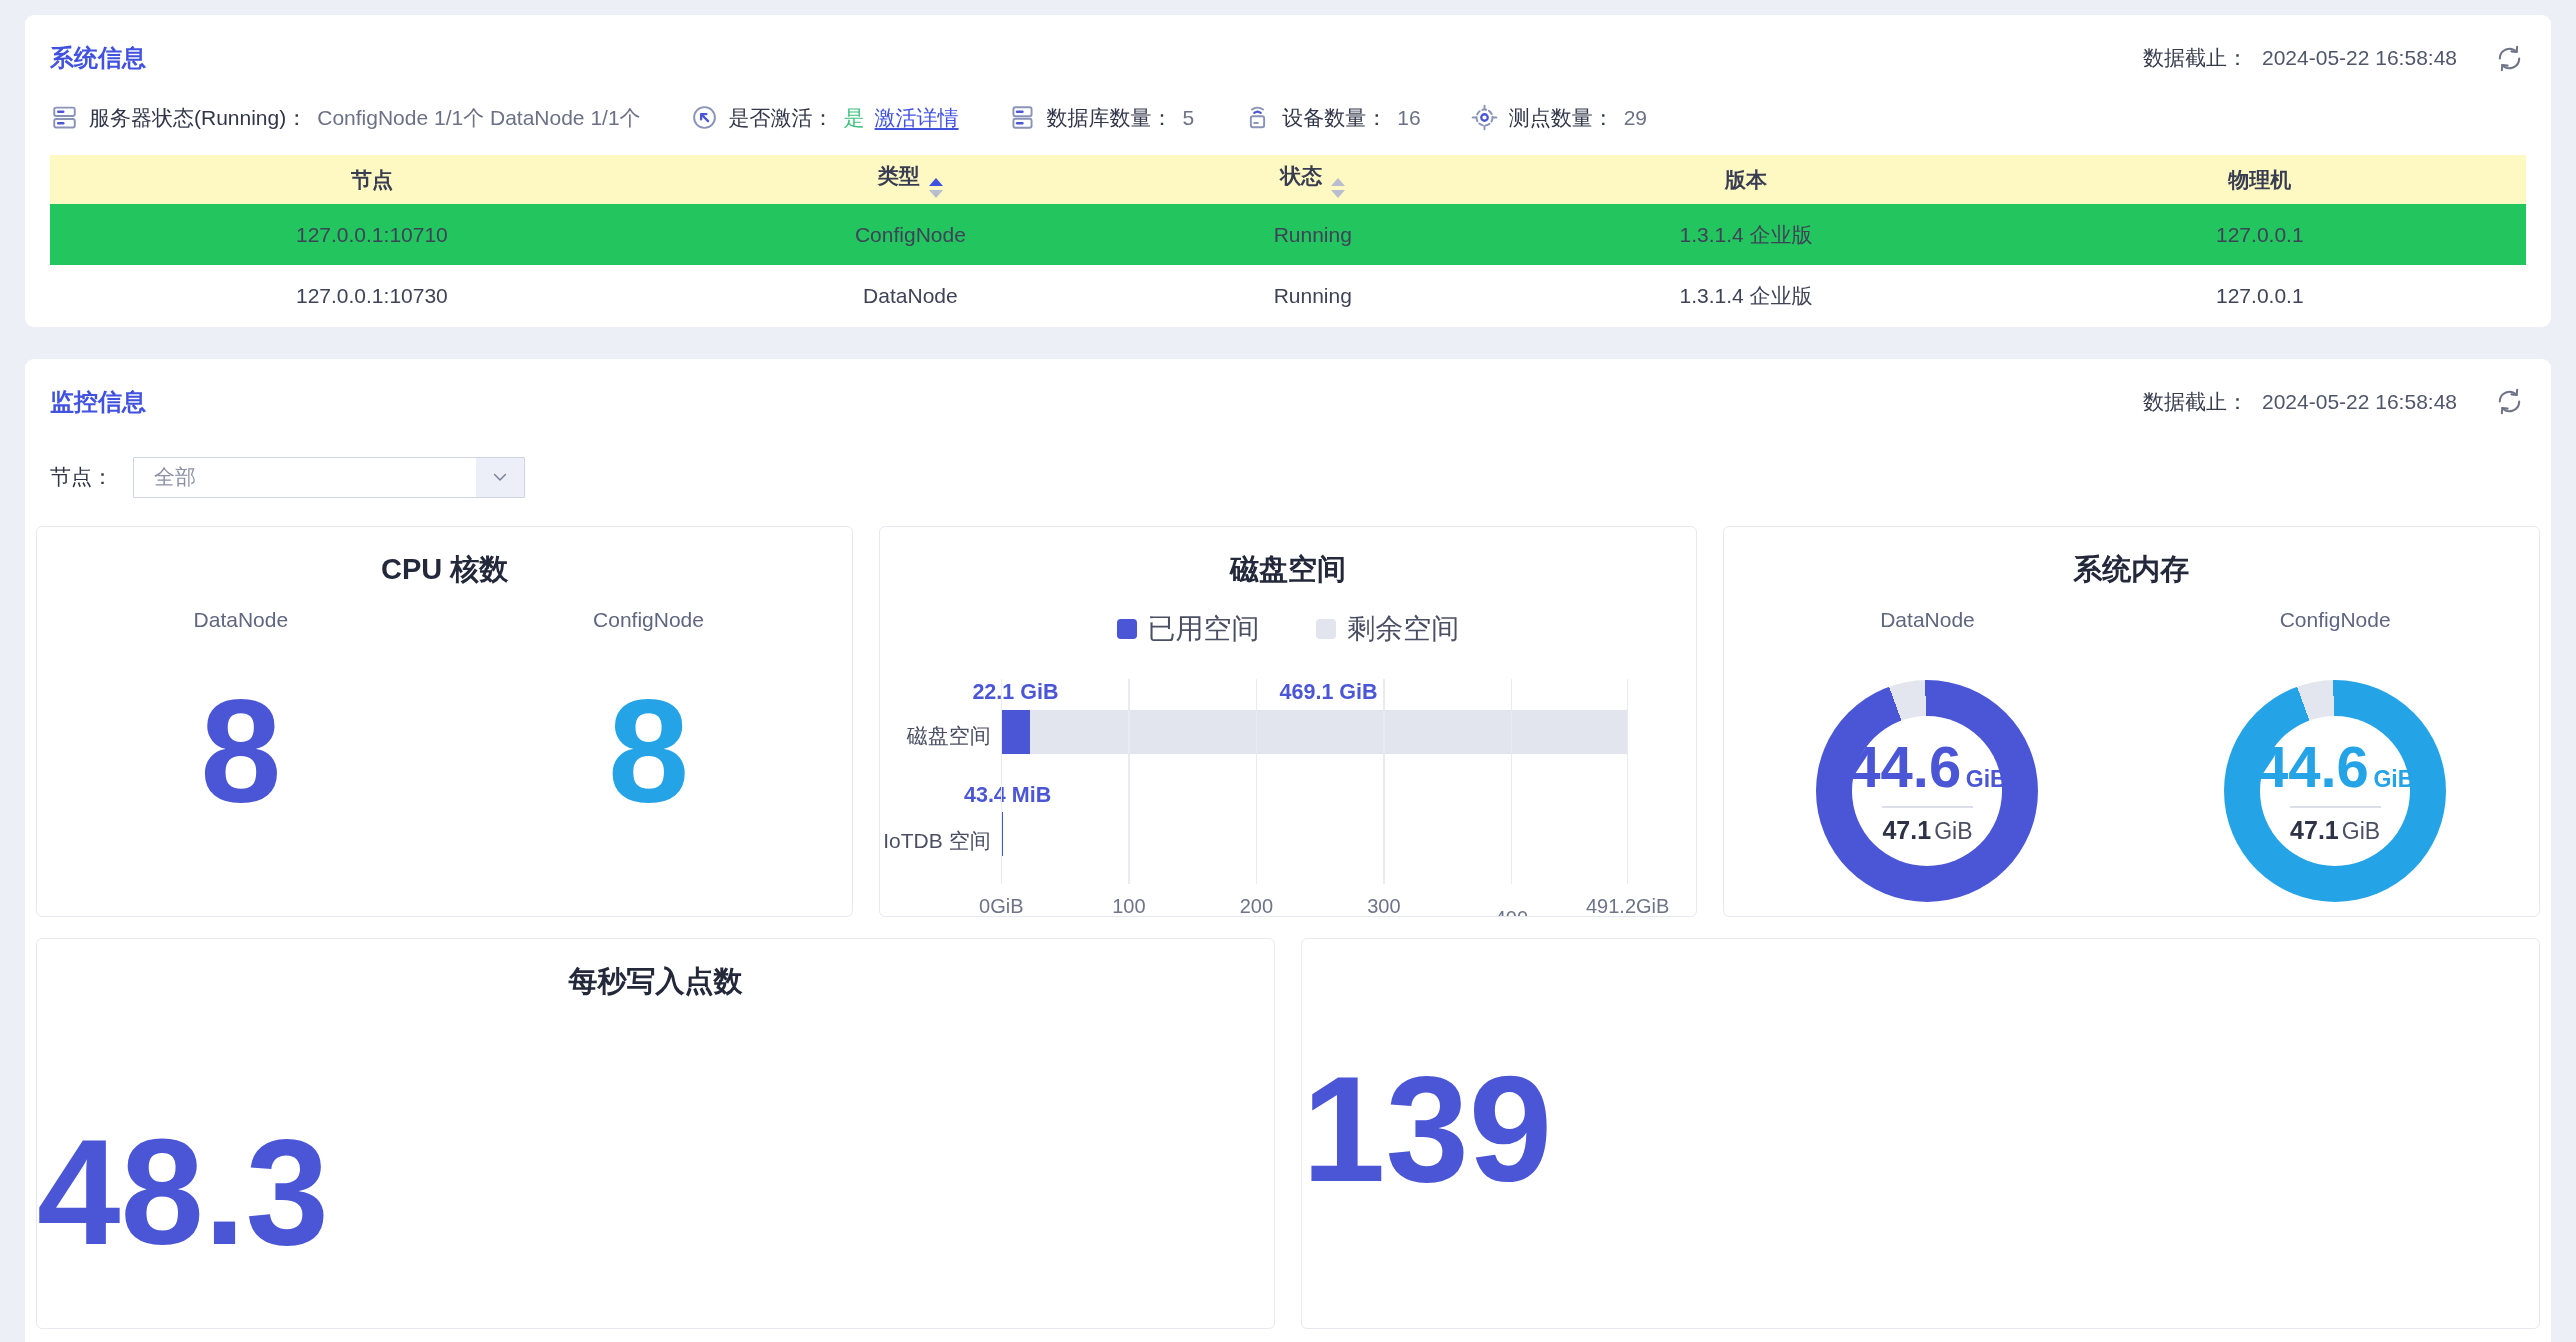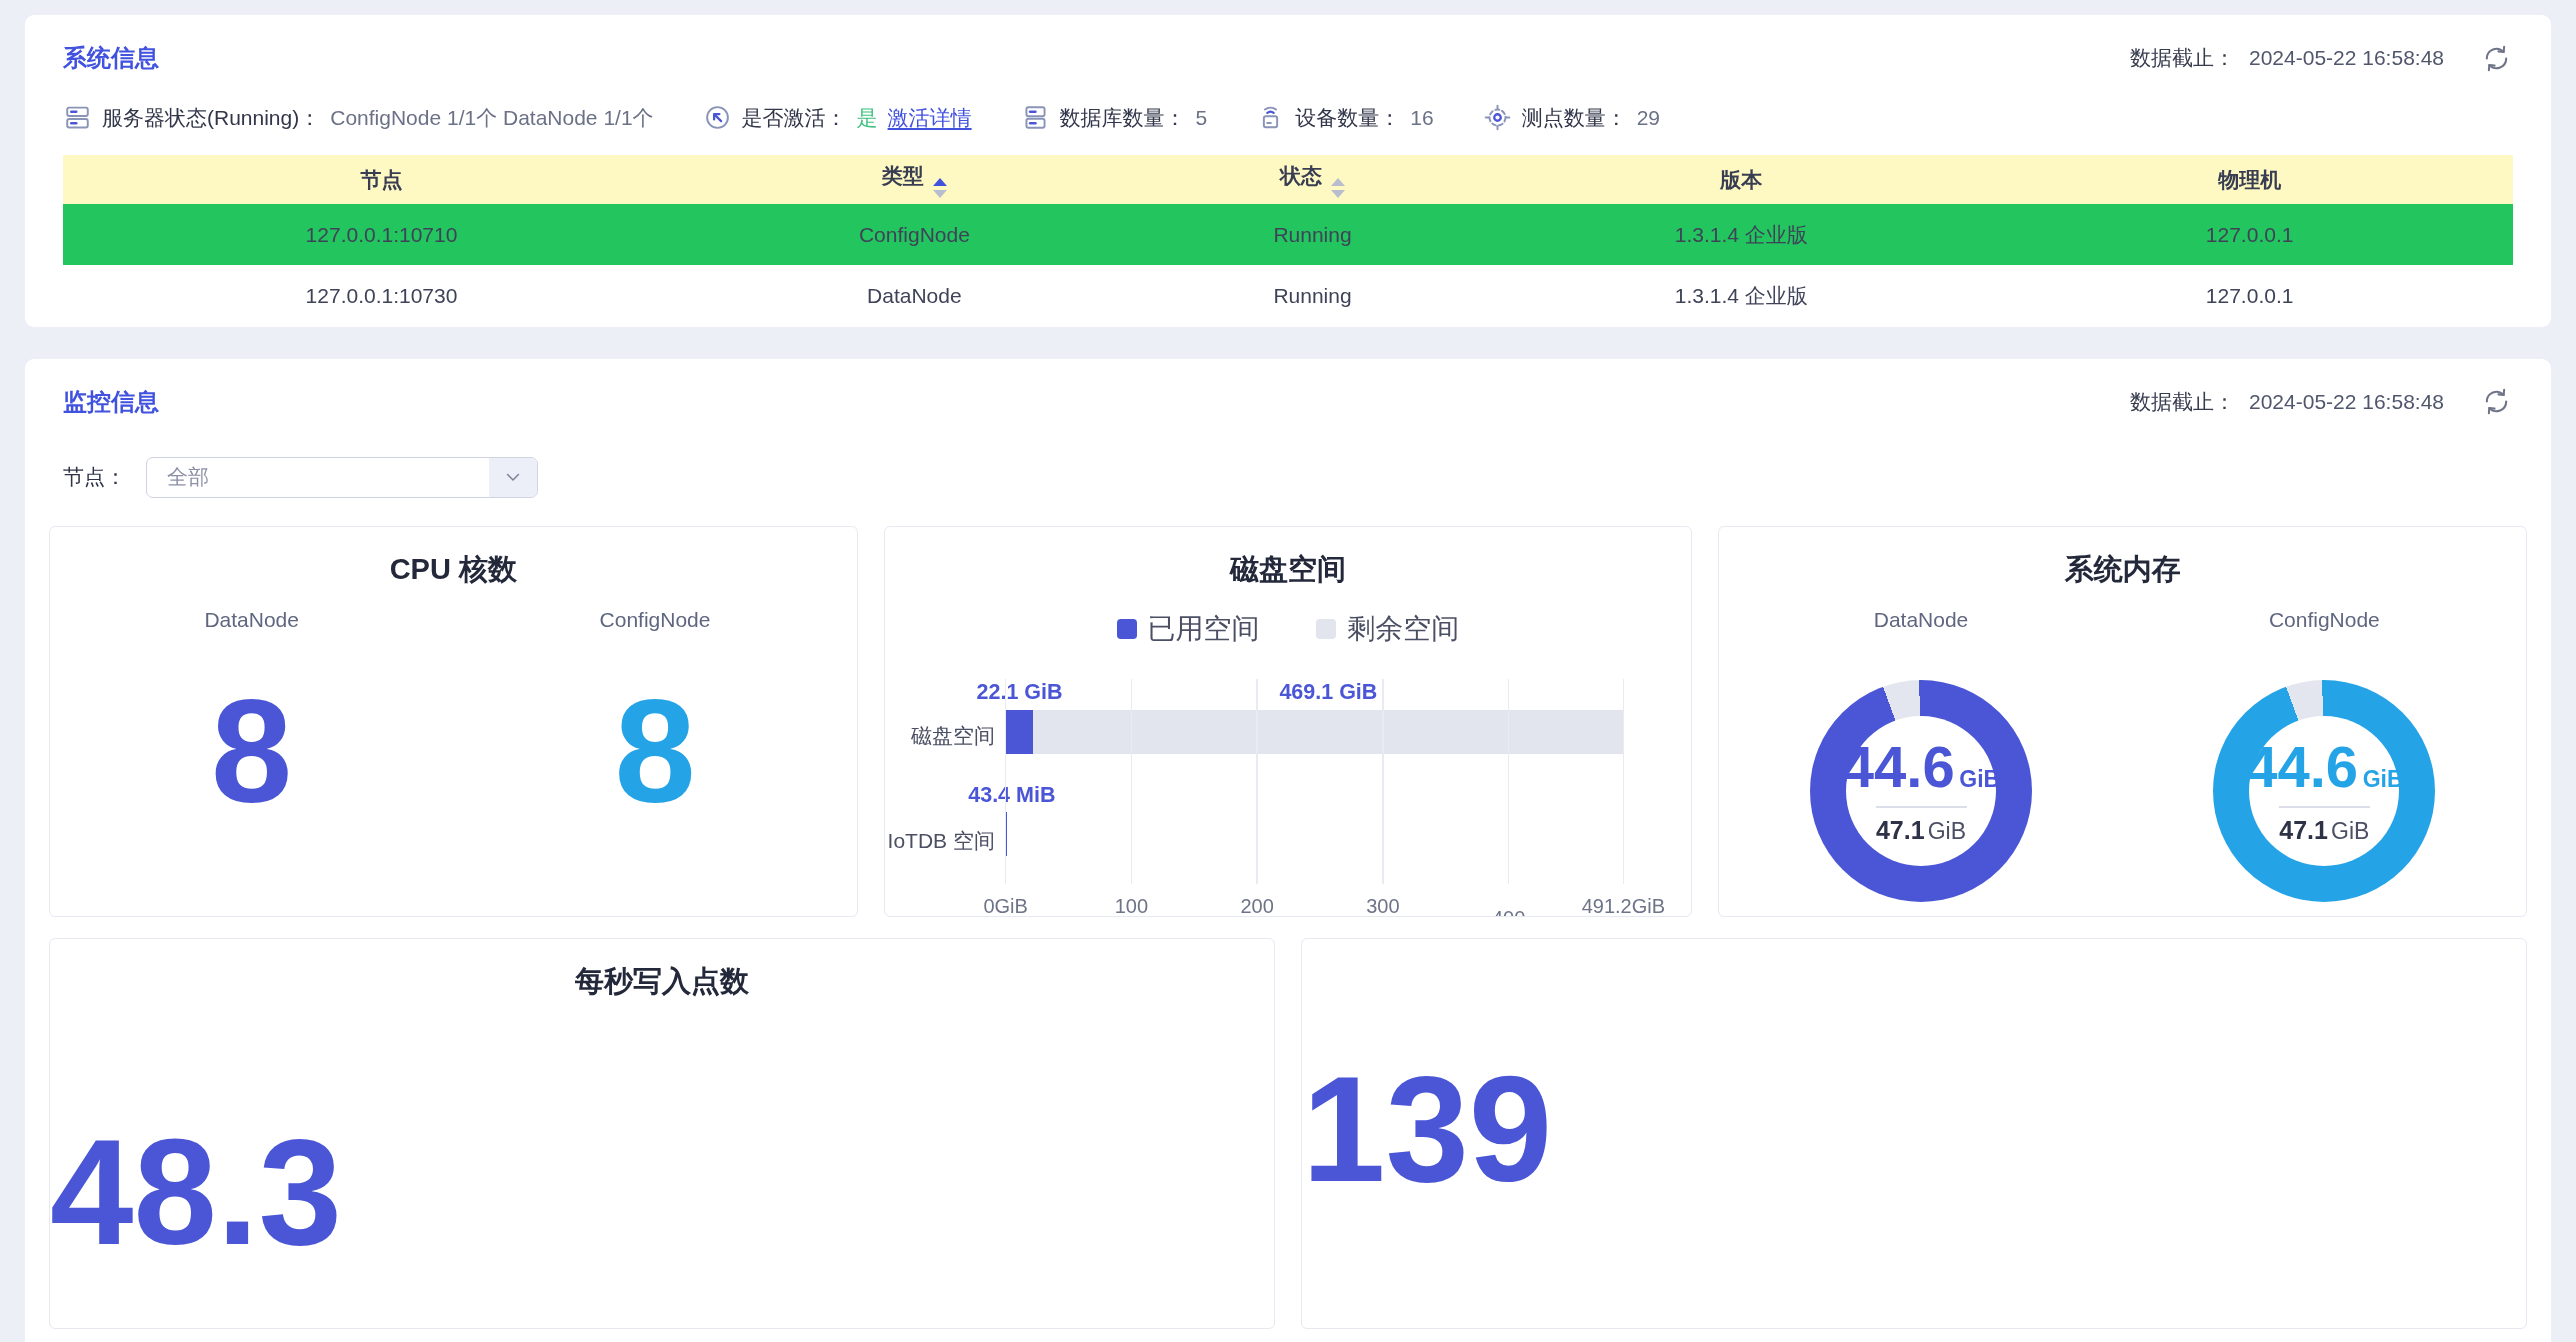--- a/index.html
+++ b/index.html
@@ -3,21 +3,21 @@
 <meta charset="utf-8">
 <style>
   * { box-sizing: border-box; }
   html,body { margin:0; padding:0; }
   body {
     width:2576px; height:1342px; overflow:hidden;
     background:#edeff6;
     font-family:"Liberation Sans","DejaVu Sans",sans-serif;
     color:#2e3246;
   }
-  .card { background:#fff; border-radius:9.2px; margin:0 25px; padding:26px 38px; }
+  .card { background:#fff; border-radius:9.2px; margin:0 25px; padding:26px 25px; }
   #system-card { margin-top:15.3px; padding-bottom:0; }
   #monitor-card { margin-top:29px; padding-bottom:31px; }
 
   .card-head { display:flex; justify-content:space-between; align-items:center; }
   .card-title { font-size:24px; font-weight:bold; color:#4152de; }
   .cutoff { display:flex; align-items:center; font-size:21px; }
   .cutoff-label { color:#363b4e; }
   .cutoff-time { color:#50566b; margin-left:14px; }
   .refresh-btn { margin-left:35px; width:34px; height:34px; display:flex; align-items:center; justify-content:center; cursor:pointer; }
 
@@ -36,21 +36,21 @@
   .node-table td { height:61px; color:#3f4358; text-align:center; }
   .node-table tbody tr.odd { background:#22c55e; }
   .node-table tbody tr { border-bottom:1.5px solid #fff; }
   .sorter { display:inline-flex; flex-direction:column; gap:3.8px; margin-left:9.2px; vertical-align:-3.1px; cursor:pointer; }
   .caret-up { width:0; height:0; border-left:7px solid transparent; border-right:7px solid transparent; border-bottom:8.4px solid #b9bece; }
   .caret-up.active { border-bottom-color:#4152de; }
   .caret-down { width:0; height:0; border-left:7px solid transparent; border-right:7px solid transparent; border-top:8.4px solid #b9bece; }
 
   
   .filter-row { display:flex; align-items:center; margin-top:38px; gap:20px; font-size:21px; color:#2e3246; }
-  .select { width:392px; height:41px; border:0.8px solid #cfd3e2; border-radius:7px; background:#fff; display:flex; align-items:center; cursor:pointer; overflow:hidden; }
+  .select { width:392px; height:41px; border:0.8px solid #cfd3e2; border-radius:1px; background:#fff; display:flex; align-items:center; cursor:pointer; overflow:hidden; }
   .select-value { padding-left:20px; color:#8b90a5; flex:1; }
   .select-suffix { width:48px; height:100%; background:#eceef8; display:flex; align-items:center; justify-content:center; }
 
   
   .chart-grid { display:grid; grid-template-columns:repeat(3,1fr); gap:26px; margin:28px -14px 0; }
   .chart-grid.two { grid-template-columns:1fr 1fr; margin-top:21.5px; }
   .chart-card { background:#fff; border:1.5px solid #e7e9f2; border-radius:6.1px; height:391px; position:relative; overflow:hidden; }
   .chart-grid.two .chart-card { height:391px; }
   .chart-title { text-align:center; margin-top:23px; font-size:29px; font-weight:600; color:#23283a; }
   .pair-labels { display:flex; margin-top:18.4px; }

